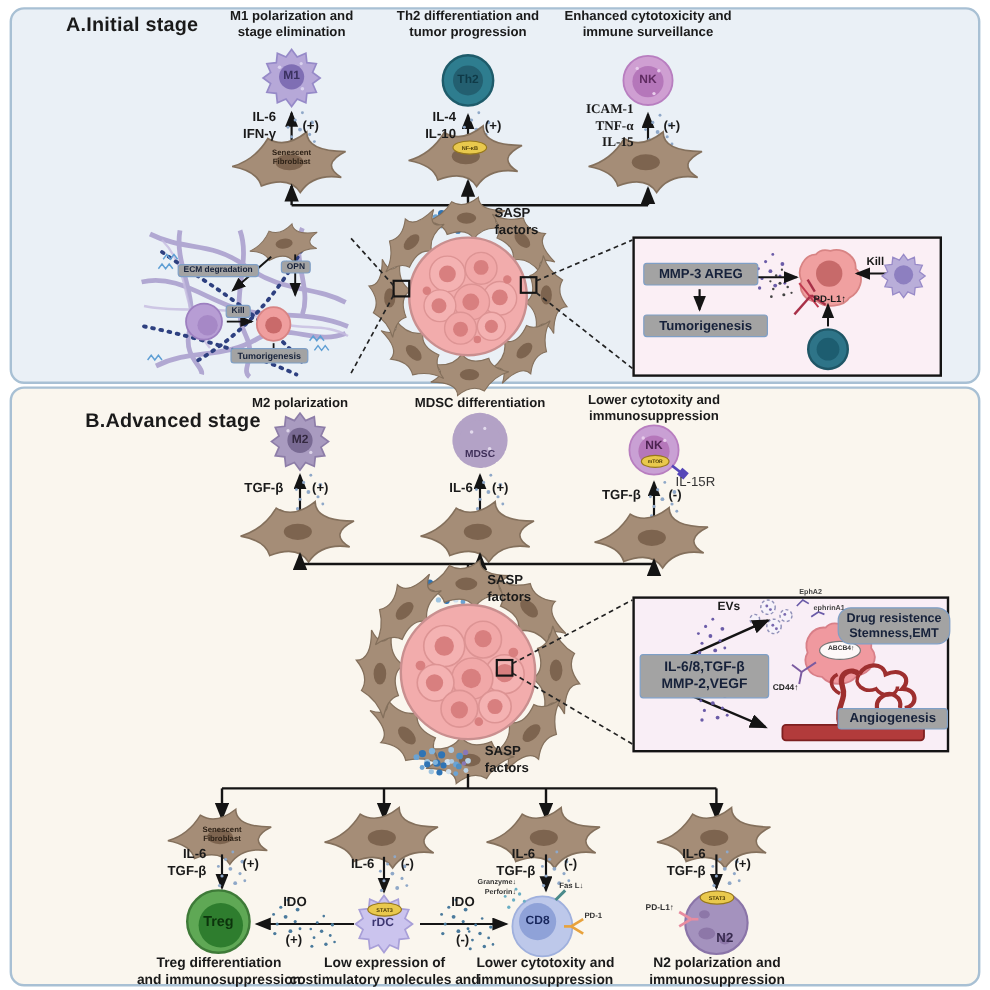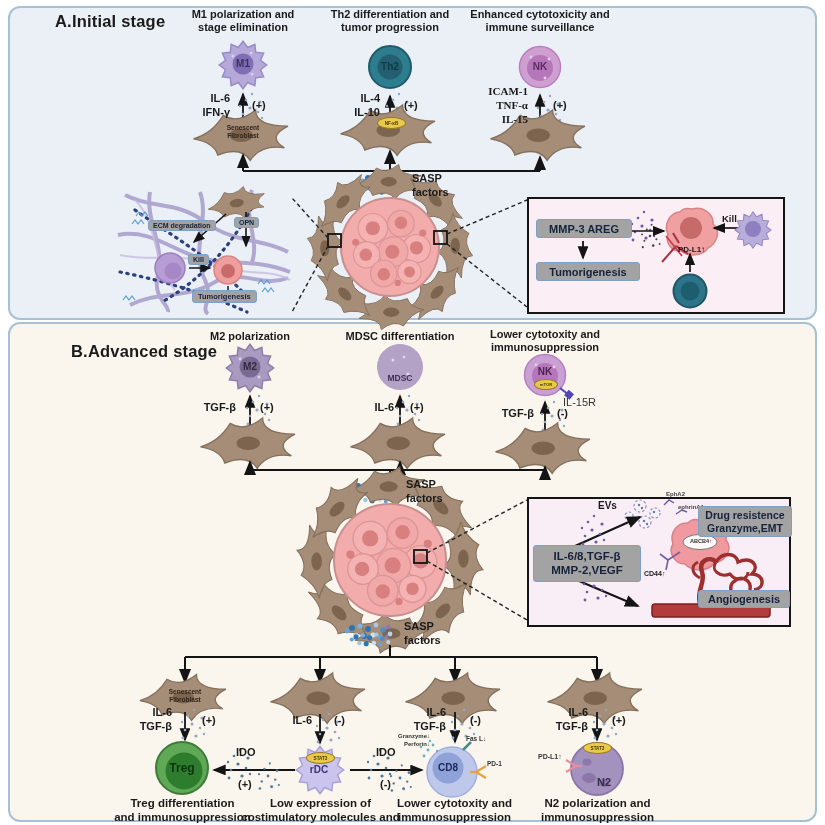--- a/index.html
+++ b/index.html
@@ -473,23 +473,23 @@
   <div class="abs lb" style="left:404px;top:620px;">
     <span class="l">SASP</span>
     <span class="l">factors</span>
   </div>
 
   <div class="abs" style="left:598px;top:500px;font-size:10px;font-weight:bold;">EVs</div>
   <div class="abs" style="left:666px;top:491px;font-size:6px;font-weight:bold;color:#444;">EphA2</div>
   <div class="abs" style="left:678px;top:504px;font-size:6px;font-weight:bold;color:#444;">ephrinA1</div>
   <div class="abs" style="left:683px;top:538px;width:36px;font-size:5.6px;font-weight:bold;text-align:center;color:#333;">ABCB4↑</div>
   <div class="abs" style="left:644px;top:570px;font-size:7px;font-weight:bold;">CD44↑</div>
-  <div class="abs bx" style="left:698px;top:506px;width:92px;padding:2px 0;font-size:10.5px;line-height:1.2;flex-direction:column;">
+  <div class="abs bx" style="left:698px;top:506px;width:92px;padding:2px 0;font-size:10.5px;line-height:1.2;flex-direction:column;border-radius:11px;">
     <span class="l">Drug resistence</span>
-    <span class="l">Granzyme,EMT</span>
+    <span class="l">Stemness,EMT</span>
   </div>
   <div class="abs bx" style="left:533px;top:545px;width:106px;padding:3px 0;font-size:11.5px;line-height:1.25;flex-direction:column;">
     <span class="l">IL-6/8,TGF-β</span>
     <span class="l">MMP-2,VEGF</span>
   </div>
   <div class="abs bx" style="left:698px;top:590px;width:90px;height:16px;font-size:11px;">Angiogenesis</div>
 
   <div class="abs tiny" style="left:159px;top:688px;width:52px;text-align:center;color:#2f2318;">
     <span class="l">Senescent</span>
     <span class="l">Fibroblast</span>

